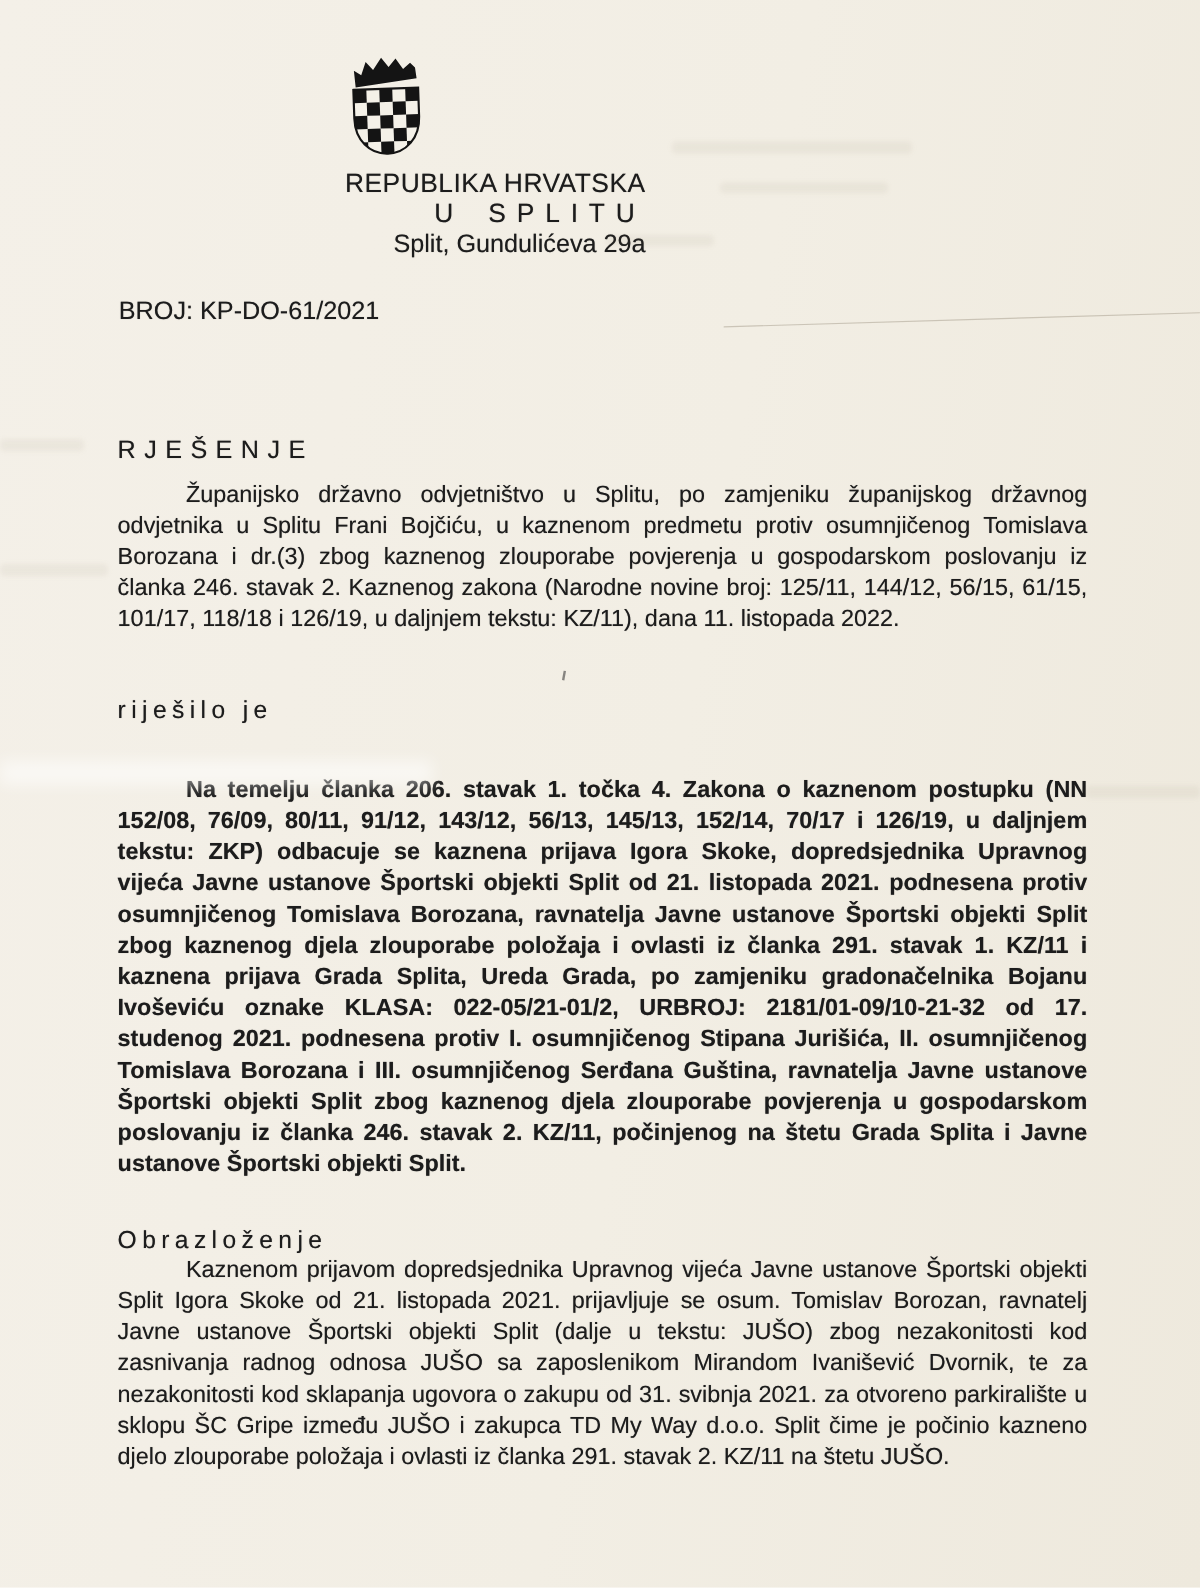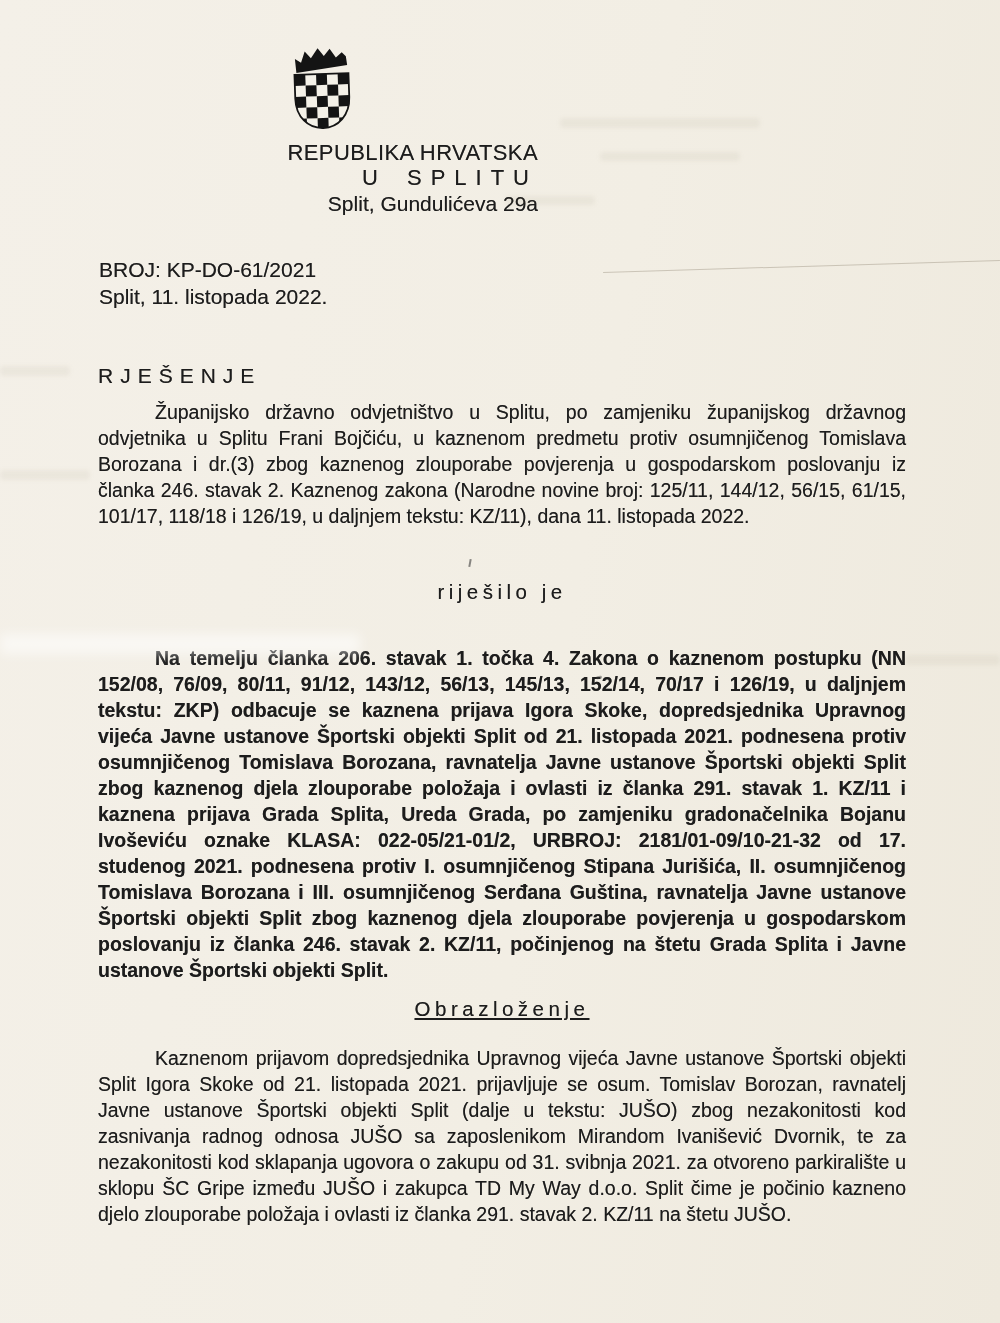--- a/index.html
+++ b/index.html
@@ -17,29 +17,29 @@
   
   .crest { left: 287px; top: 45px; width: 70px; height: 90px; }
 
   
   .letterhead { left: 88px; top: 141px; width: 450px; text-align: right; }
   .lh-caps  { font-size: 22px; line-height: 24px; letter-spacing: 0.4px; white-space: nowrap; }
   .lh-city  { font-size: 22px; line-height: 25px; letter-spacing: 9px; word-spacing: 5px; white-space: nowrap; }
   .lh-addr  { font-size: 21px; line-height: 26px; margin-top: 1px; }
 
   
-  .caseref { left: 99px; top: 257px; font-size: 21px; line-height: 26.5px; }
+  .caseref { left: 99px; top: 247px; font-size: 21px; line-height: 26.5px; }
 
   
   .doc-title { left: 98px; top: 364px; width: 808px; 
                font-size: 21px; letter-spacing: 7px; }
-  .subhead   { left: 98px; width: 808px; text-align: center;
+  .subhead   { left: 98px; width: 808px; text-align: left;
                font-size: 20.5px; letter-spacing: 4.5px; }
   .h-ruling  { top: 580px; }
-  .h-expl    { top: 997px; text-decoration: underline; }
+  .h-expl    { top: 1022px; }
 
   
   .para { left: 98px; width: 808px; margin: 0;
           font-size: 19.5px; line-height: 26px;
           text-align: justify; text-indent: 57px; }
   .p-intro { top: 399px; }
   .p-ruling { top: 645px; font-weight: bold; }
   .p-expl { top: 1045px; }
 
   
@@ -91,21 +91,20 @@
 </svg>
 
 <div class="abs letterhead ink">
   <div class="lh-caps">REPUBLIKA HRVATSKA</div>
   <div class="lh-city">U SPLITU</div>
   <div class="lh-addr">Split, Gundulićeva 29a</div>
 </div>
 
 <div class="abs caseref ink">
   <div>BROJ: KP-DO-61/2021</div>
-  <div>Split, 11. listopada 2022.</div>
 </div>
 
 <div class="abs doc-title ink">RJEŠENJE</div>
 
 <p class="abs para p-intro ink">Županijsko državno odvjetništvo u Splitu, po zamjeniku županijskog državnog odvjetnika u Splitu Frani Bojčiću, u kaznenom predmetu protiv osumnjičenog Tomislava Borozana i dr.(3) zbog kaznenog zlouporabe povjerenja u gospodarskom poslovanju iz članka 246. stavak 2. Kaznenog zakona (Narodne novine broj: 125/11, 144/12, 56/15, 61/15, 101/17, 118/18 i 126/19, u daljnjem tekstu: KZ/11), dana 11. listopada 2022.</p>
 
 <div class="abs subhead h-ruling ink">riješilo je</div>
 <p class="abs para p-ruling ink">Na temelju članka 206. stavak 1. točka 4. Zakona o kaznenom postupku (NN 152/08, 76/09, 80/11, 91/12, 143/12, 56/13, 145/13, 152/14, 70/17 i 126/19, u daljnjem tekstu: ZKP) odbacuje se kaznena prijava Igora Skoke, dopredsjednika Upravnog vijeća Javne ustanove Športski objekti Split od 21. listopada 2021. podnesena protiv osumnjičenog Tomislava Borozana, ravnatelja Javne ustanove Športski objekti Split zbog kaznenog djela zlouporabe položaja i ovlasti iz članka 291. stavak 1. KZ/11 i kaznena prijava Grada Splita, Ureda Grada, po zamjeniku gradonačelnika Bojanu Ivoševiću oznake KLASA: 022-05/21-01/2, URBROJ: 2181/01-09/10-21-32 od 17. studenog 2021. podnesena protiv I. osumnjičenog Stipana Jurišića, II. osumnjičenog Tomislava Borozana i III. osumnjičenog Serđana Guština, ravnatelja Javne ustanove Športski objekti Split zbog kaznenog djela zlouporabe povjerenja u gospodarskom poslovanju iz članka 246. stavak 2. KZ/11, počinjenog na štetu Grada Splita i Javne ustanove Športski objekti Split.</p>
 
 <div class="abs subhead h-expl ink">Obrazloženje</div>

